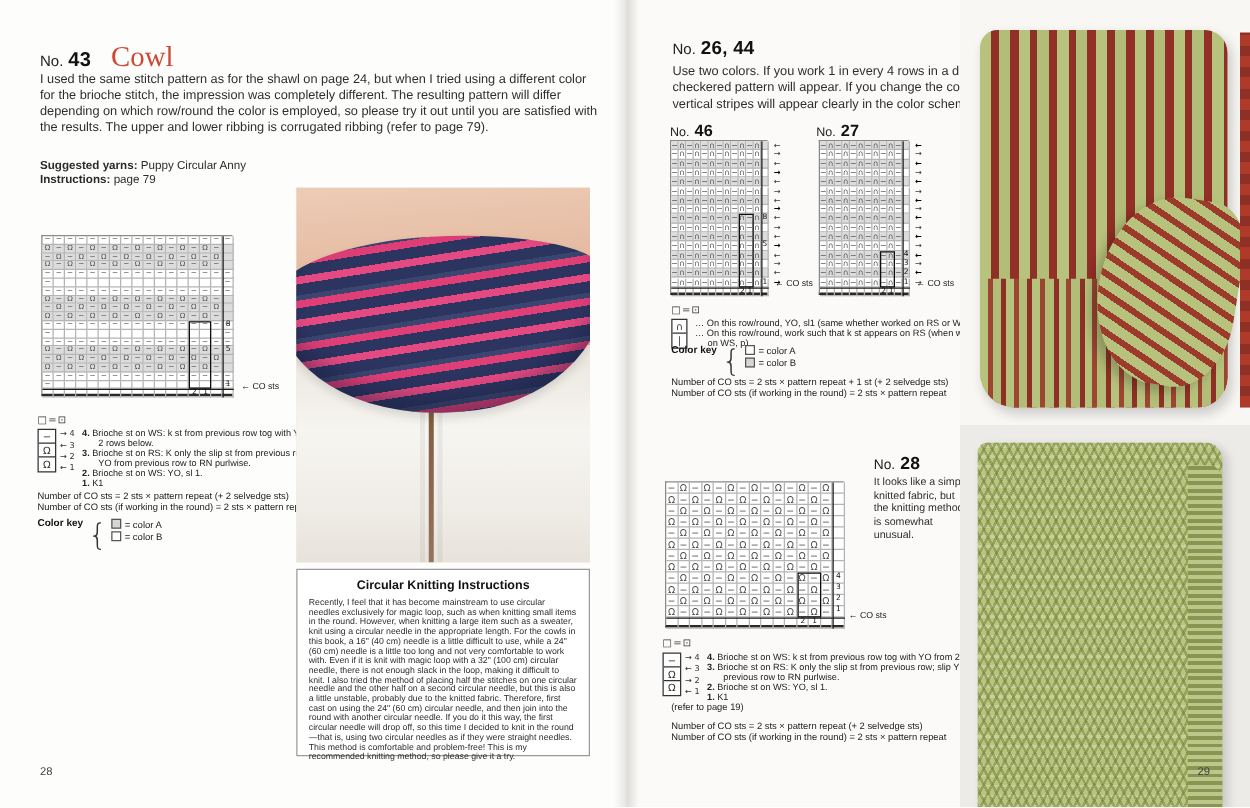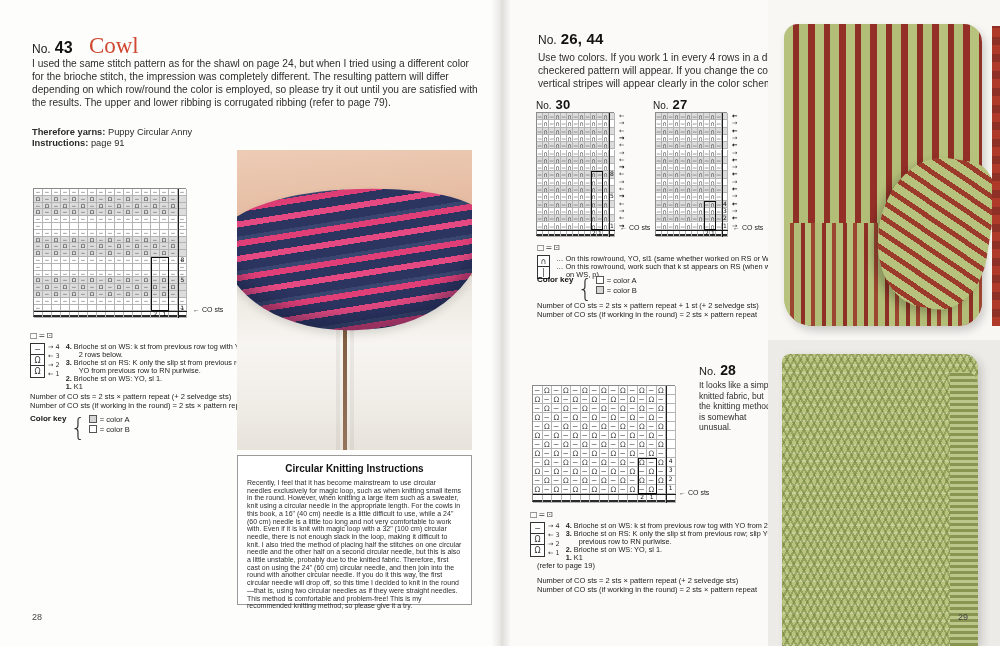--- a/index.html
+++ b/index.html
@@ -116,26 +116,26 @@
 
     <div class="abs hdr" style="left:32px; top:33px;">
       <span class="no-sm">No.</span>
       <span class="no-num">43</span>
       <span class="title-serif">Cowl</span>
     </div>
 
     <div class="abs intro" style="left:32px; top:57px; width:448px;">I used the same stitch pattern as for the shawl on page 24, but when I tried using a different color for the brioche stitch, the impression was completely different. The resulting pattern will differ depending on which row/round the color is employed, so please try it out until you are satisfied with the results. The upper and lower ribbing is corrugated ribbing (refer to page 79).</div>
 
     <div class="abs meta-line" style="left:32px; top:127px;">
-      <b>Therefore yarns:</b>
+      <b>Suggested yarns:</b>
       <span>Puppy Circular Anny</span>
     </div>
     <div class="abs meta-line" style="left:32px; top:138px;">
       <b>Instructions:</b>
-      <span>page 91</span>
+      <span>page 79</span>
     </div>
 
     <div class="abs" style="left:33px; top:188px;">
       <div class="chart" style="width: 153px; height: 129.2px;">
           <div class="cc" style="left: 0px; top: 0px; width: 9px; height: 6.8px; font-size: 5.8px; line-height: 6.8px;">−</div>
           <div class="cc" style="left: 9px; top: 0px; width: 9px; height: 6.8px; font-size: 5.8px; line-height: 6.8px;">−</div>
           <div class="cc" style="left: 18px; top: 0px; width: 9px; height: 6.8px; font-size: 5.8px; line-height: 6.8px;">−</div>
           <div class="cc" style="left: 27px; top: 0px; width: 9px; height: 6.8px; font-size: 5.8px; line-height: 6.8px;">−</div>
           <div class="cc" style="left: 36px; top: 0px; width: 9px; height: 6.8px; font-size: 5.8px; line-height: 6.8px;">−</div>
           <div class="cc" style="left: 45px; top: 0px; width: 9px; height: 6.8px; font-size: 5.8px; line-height: 6.8px;">−</div>
@@ -531,21 +531,21 @@
 
     <div class="abs hdr" style="left:538px; top:30px;">
       <span class="no-sm">No.</span>
       <span class="no-num" style="font-size:15px;">26, 44</span>
     </div>
 
     <div class="abs intro" style="left:538px; top:51px; width:322px;">Use two colors. If you work 1 in every 4 rows in a different color, a checkered pattern will appear. If you change the color every row, vertical stripes will appear clearly in the color scheme.</div>
 
     <div class="abs hdr chart-label" style="left:536px; top:97px;">
       <span class="no-sm">No.</span>
-      <span class="no-num">30</span>
+      <span class="no-num">46</span>
     </div>
     <div class="abs hdr chart-label" style="left:653px; top:97px;">
       <span class="no-sm">No.</span>
       <span class="no-num">27</span>
     </div>
 
     <div class="abs" style="left:536px; top:112px;">
       <div class="chart" style="width: 78px; height: 124.1px;">
           <div class="cc shade" style="left: 0px; top: 0px; width: 6px; height: 7.3px; font-size: 6.3px; line-height: 7.3px;">−</div>
           <div class="cc shade" style="left: 6px; top: 0px; width: 6px; height: 7.3px; font-size: 6.3px; line-height: 7.3px;">∩</div>

